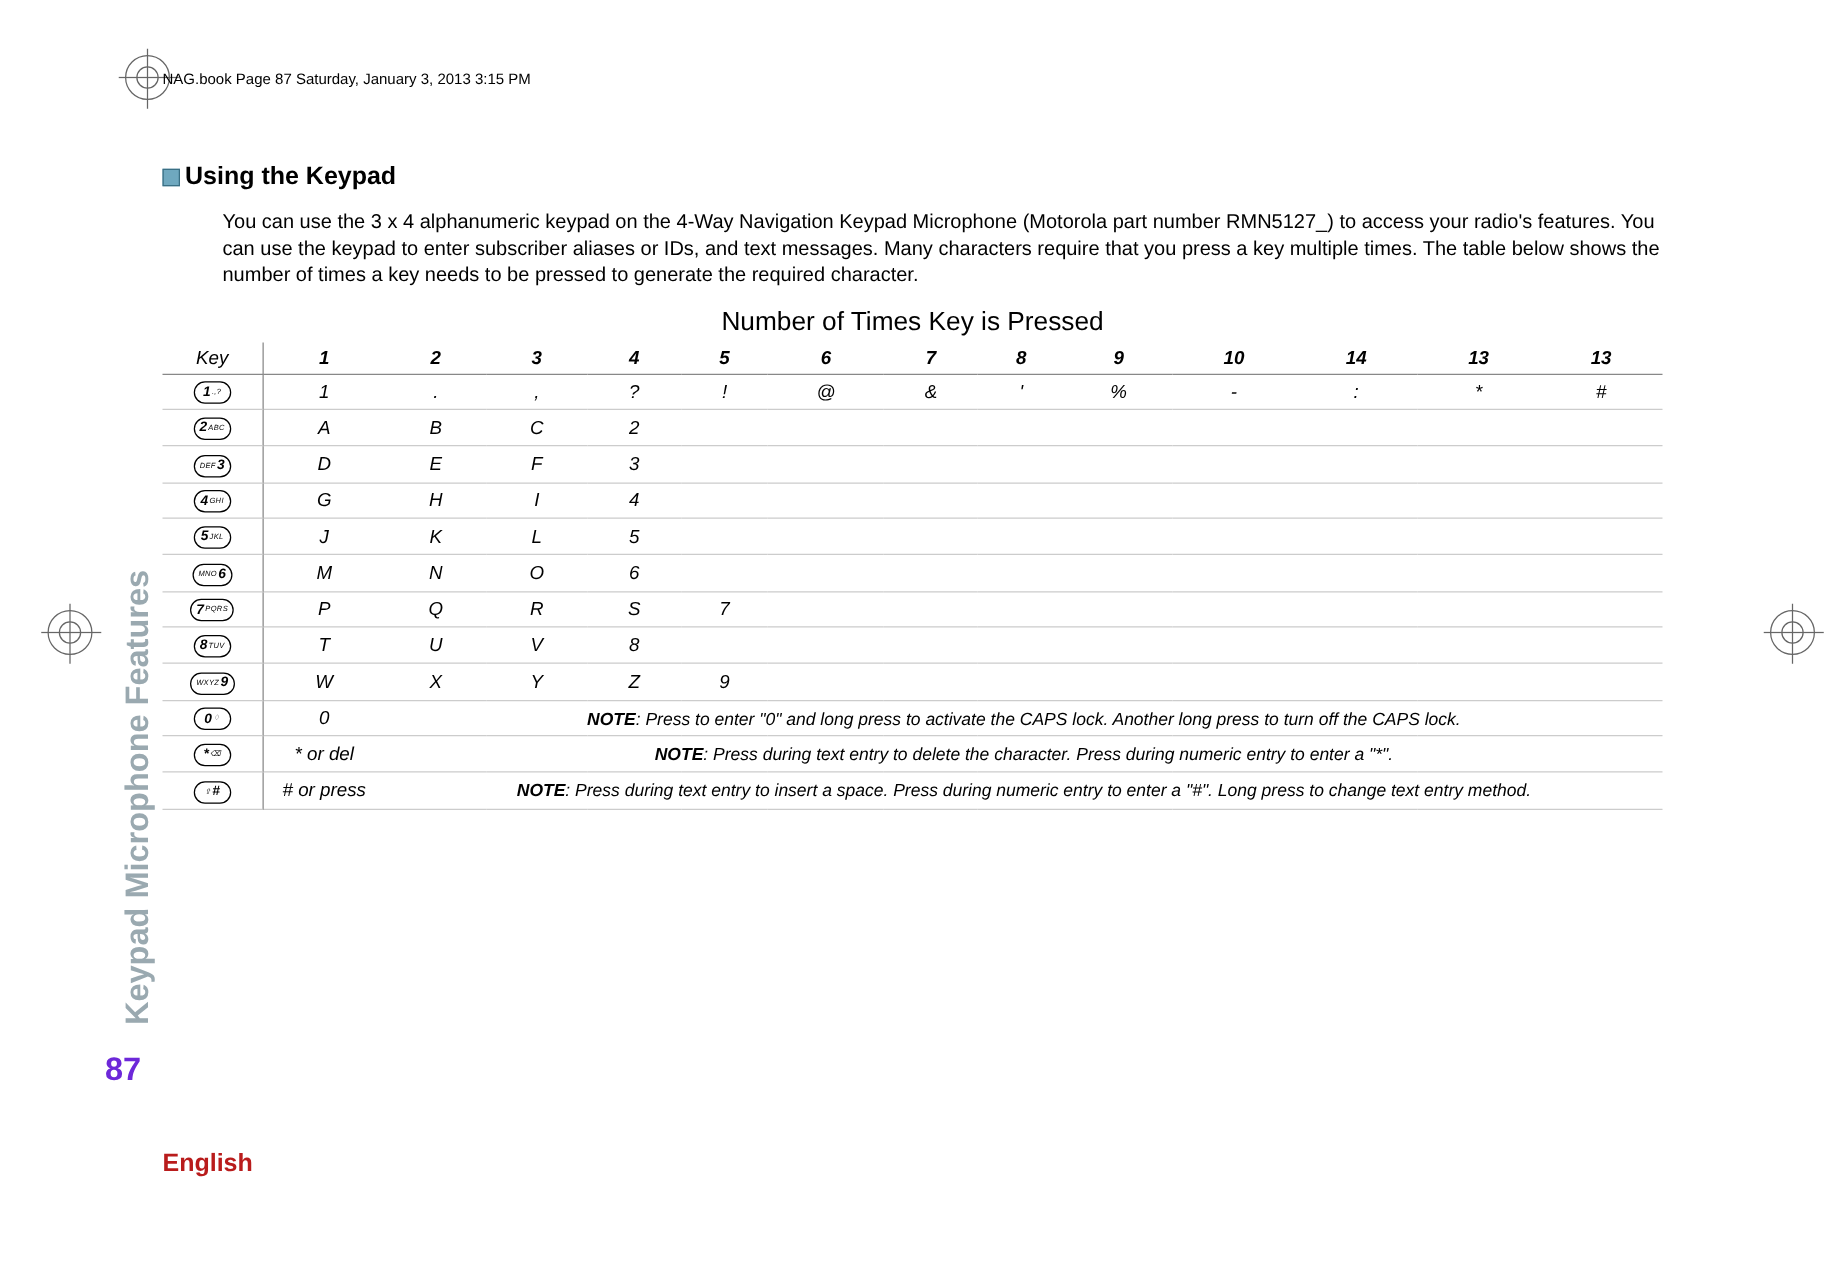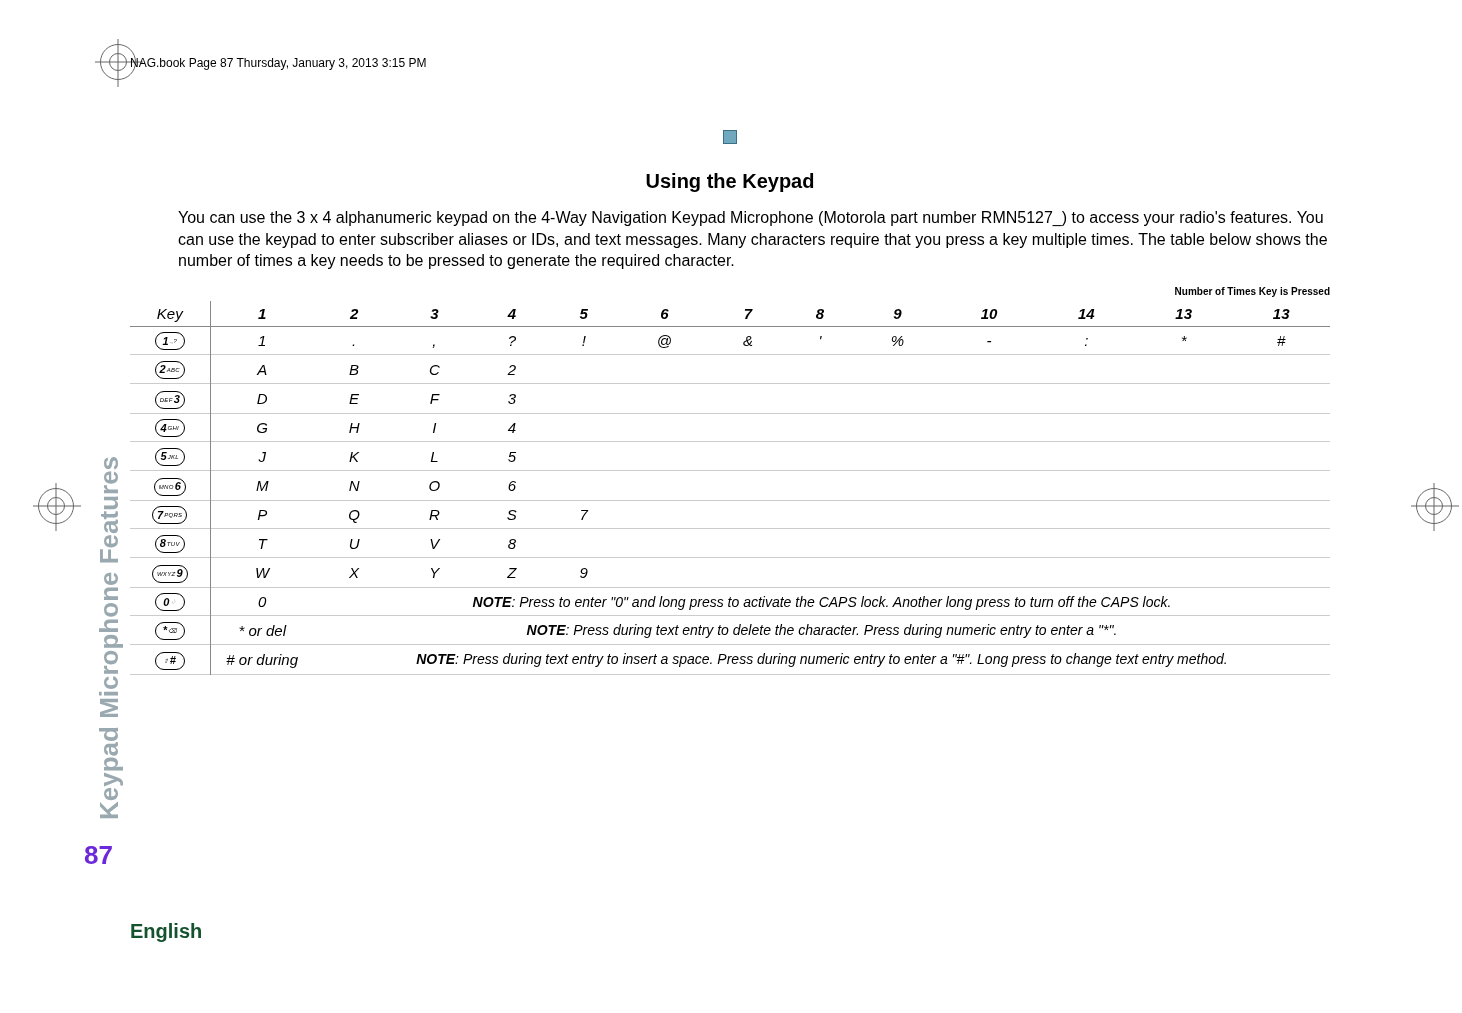--- a/index.html
+++ b/index.html
@@ -23,44 +23,43 @@
   
   .content {
     position: absolute;
     top: 130px;
     left: 130px;
     width: 1200px;
   }
   .section-title-row {
     display: flex;
     align-items: center;
-    gap: 26px;
+    gap: 4px;
     margin-bottom: 14px;
-    flex-direction: column;
   }
   .section-marker {
     width: 14px;
     height: 14px;
     background: #6fa8bf;
     border: 1px solid #3a6f84;
   }
   .section-title {
     font-weight: bold;
     font-size: 20px;
   }
   .intro {
     font-size: 16px;
     line-height: 1.35;
     margin-bottom: 14px;
     margin-left: 48px;
   }
   .table-caption {
-    text-align: right;
-    font-weight: bold;
-    font-size: 10px;
+    text-align: center;
+    font-weight: normal;
+    font-size: 21px;
     margin-top: 6px;
     margin-bottom: 4px;
   }
   table.keypad {
     border-collapse: collapse;
     width: 100%;
     font-size: 15px;
     font-style: italic;
   }
   table.keypad th, table.keypad td {
@@ -126,21 +125,21 @@
     font-size: 26px;
     font-weight: bold;
     color: #6d28d9;
   }
   .footer-lang {
     position: absolute;
     left: 130px;
     top: 920px;
     font-size: 20px;
     font-weight: bold;
-    color: #14532d;
+    color: #b91c1c;
   }
   
   .target {
     position: absolute;
     width: 36px;
     height: 36px;
     border: 1px solid #666;
     border-radius: 50%;
   }
   .target::before, .target::after {
@@ -165,21 +164,21 @@
 <div class="target" style="left:38px; top:488px;">
     <div class="target-inner"></div>
   </div>
 <div class="target" style="right:10px; top:488px;">
     <div class="target-inner"></div>
   </div>
 <div class="target" style="left:100px; top:44px;">
     <div class="target-inner"></div>
   </div>
 
-<div class="topbar-text">NAG.book  Page 87  Thursday, January 3, 2013  3:15 PM</div>
+<div class="topbar-text">NAG.book  Page 87  Saturday, January 3, 2013  3:15 PM</div>
 
 <div class="side-label">
   <div class="rotated">Keypad Microphone Features</div>
 </div>
 <div class="side-page">87</div>
 <div class="footer-lang">English</div>
 
 <div class="content">
 
   <div class="section-title-row">
@@ -374,21 +373,21 @@
         </td>
       </tr>
 
       <tr>
         <td class="key-col">
           <span class="key-oval">
             <span class="key-small">⇧</span>
             <span class="key-big">#</span>
           </span>
         </td>
-        <td># or during</td>
+        <td># or press</td>
         <td colspan="12" class="note-cell">
           <b>NOTE</b><span>: Press during text entry to insert a space. Press during numeric entry to enter a "#". Long press to change text entry method.</span>
         </td>
       </tr>
     </tbody>
   </table>
 
 </div>
 
 </body></html>

